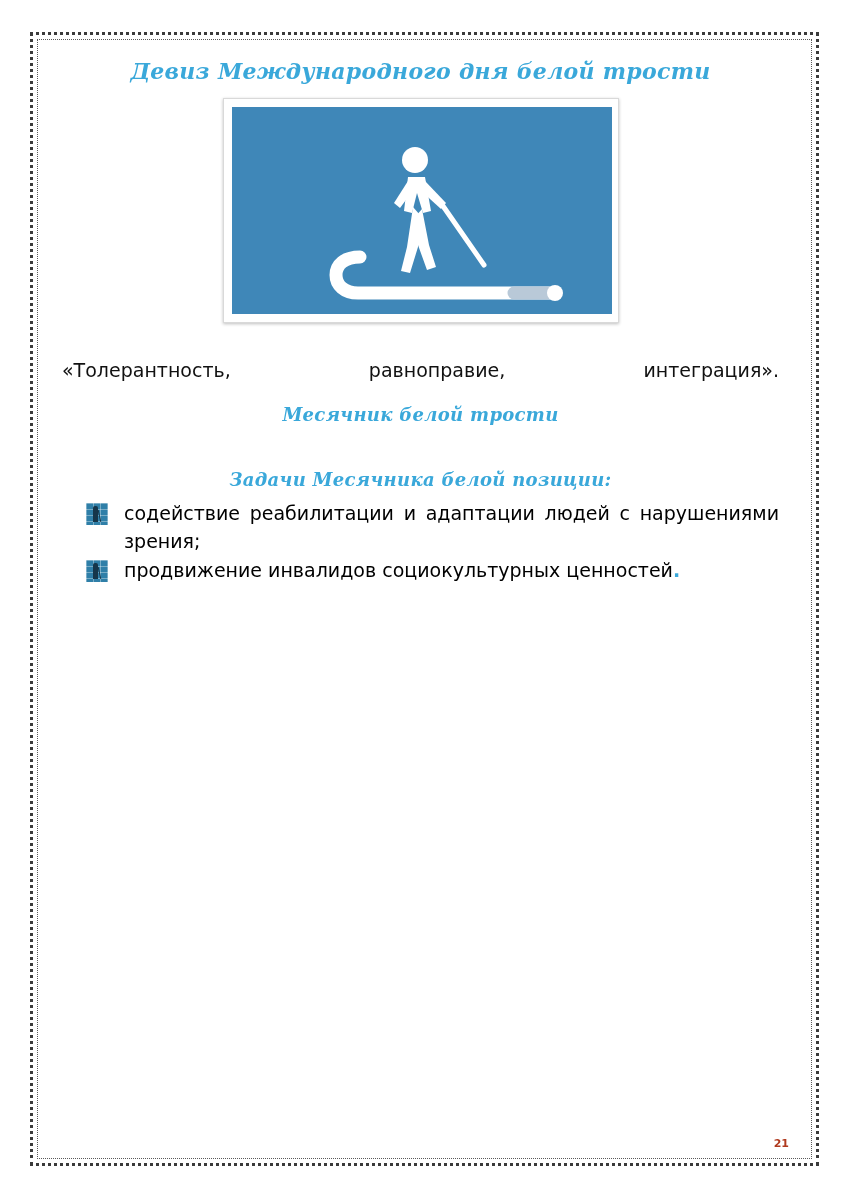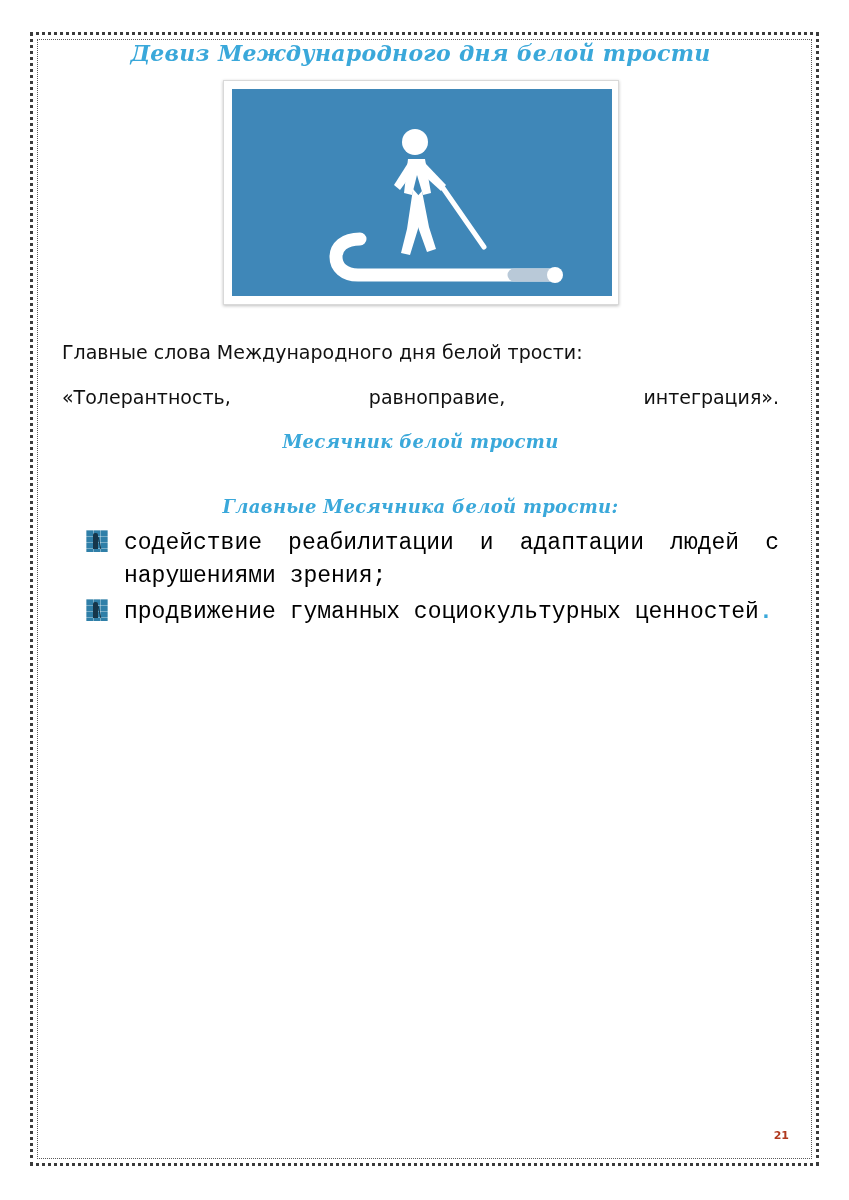--- a/index.html
+++ b/index.html
@@ -12,21 +12,21 @@
     height: 1200px;
     font-family: "DejaVu Sans", sans-serif;
     color: #000000;
     overflow: hidden;
   }
   .page {
     position: relative;
     width: 849px;
     height: 1200px;
     box-sizing: border-box;
-    padding: 14px 28px;
+    padding: 32px 28px;
   }
   
   .frame {
     position: absolute;
     left: 30px;
     top: 32px;
     right: 30px;
     bottom: 34px;
     border: 3px dotted #3a3a3a;
     pointer-events: none;
@@ -103,25 +103,24 @@
     margin-top: 18px;
   }
   ul.tasks-list {
     list-style: none;
     margin: 2px 0 0 0;
     padding: 0;
   }
   ul.tasks-list li {
     position: relative;
     padding-left: 62px;
-    font-size: 23px;
+    font-size: 19px;
     line-height: 1.45;
     text-align: justify;
     margin-bottom: 2px;
-    font-family: Liberation Mono, monospace;
   }
   .bullet-icon {
     position: absolute;
     left: 24px;
     top: 3px;
     width: 22px;
     height: 22px;
     background: #2f7fa8;
     overflow: hidden;
     display: block;
@@ -152,21 +151,21 @@
     background: #16364a;
     transform: rotate(-12deg);
   }
   .period-accent {
     color: #3aa8da;
     font-weight: bold;
   }
   .page-number {
     position: absolute;
     right: 60px;
-    bottom: 58px;
+    bottom: 50px;
     font-size: 11px;
     font-weight: bold;
     color: #b03a1f;
   }
   .tail-text {
     margin-top: 22px;
   }
 </style>
 </head>
 <body>
@@ -203,45 +202,44 @@
           <path d="M128 150 C112 150 104 158 104 168 C104 178 112 186 126 186 L318 186" stroke="#ffffff" stroke-width="13" fill="none" stroke-linecap="round" stroke-linejoin="round"></path>
 
           <path d="M282 186 L318 186" stroke="#b9c9d8" stroke-width="13" fill="none" stroke-linecap="round"></path>
 
           <circle cx="323" cy="186" r="8" fill="#ffffff"></circle>
         </svg>
       </div>
     </div>
 
     <p class="body-text first">
-      <span>Главные слова Международного дня белой трости:</span>
       <span class="motto">«Толерантность, равноправие, интеграция».</span>
     </p>
 
     <h2 class="section-title">Месячник белой трости</h2>
 
 
-    <h2 class="section-title tasks">Главные Месячника белой трости:</h2>
+    <h2 class="section-title tasks">Задачи Месячника белой позиции:</h2>
 
     <ul class="tasks-list">
       <li>
         <span class="bullet-icon">
           <span class="brick"></span>
             <span class="person"></span>
             <span class="cane"></span>
         </span>
         <span>содействие реабилитации и адаптации людей с нарушениями зрения;</span>
       </li>
       <li>
         <span class="bullet-icon">
           <span class="brick"></span>
             <span class="person"></span>
             <span class="cane"></span>
         </span>
-        <span>продвижение гуманных социокультурных ценностей</span><span class="period-accent">.</span>
+        <span>продвижение инвалидов социокультурных ценностей</span><span class="period-accent">.</span>
       </li>
     </ul>
 
 
   </div>
 
   <div class="page-number">21</div>
 
 </div>
 

